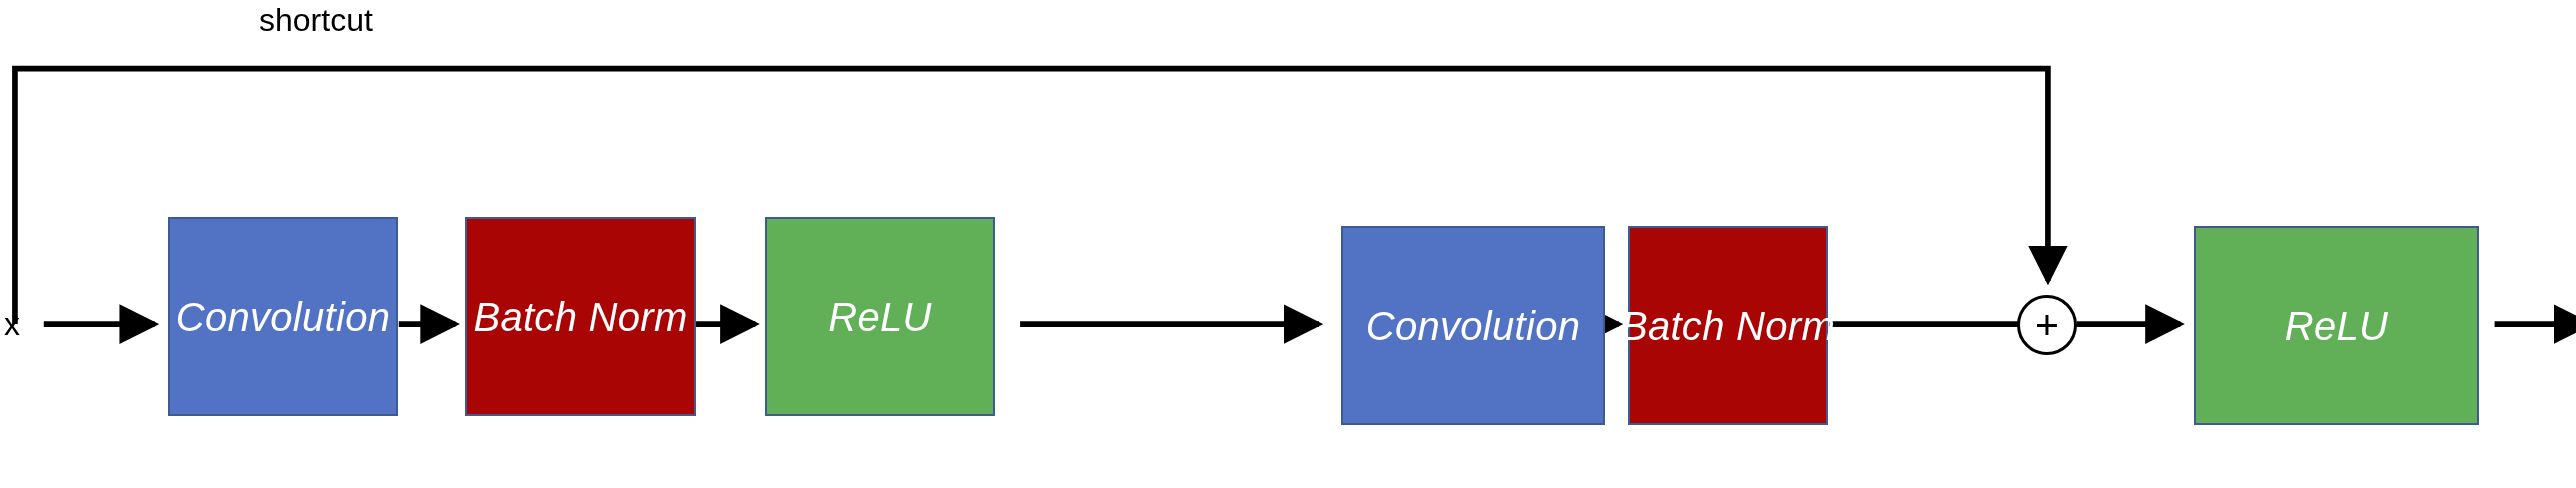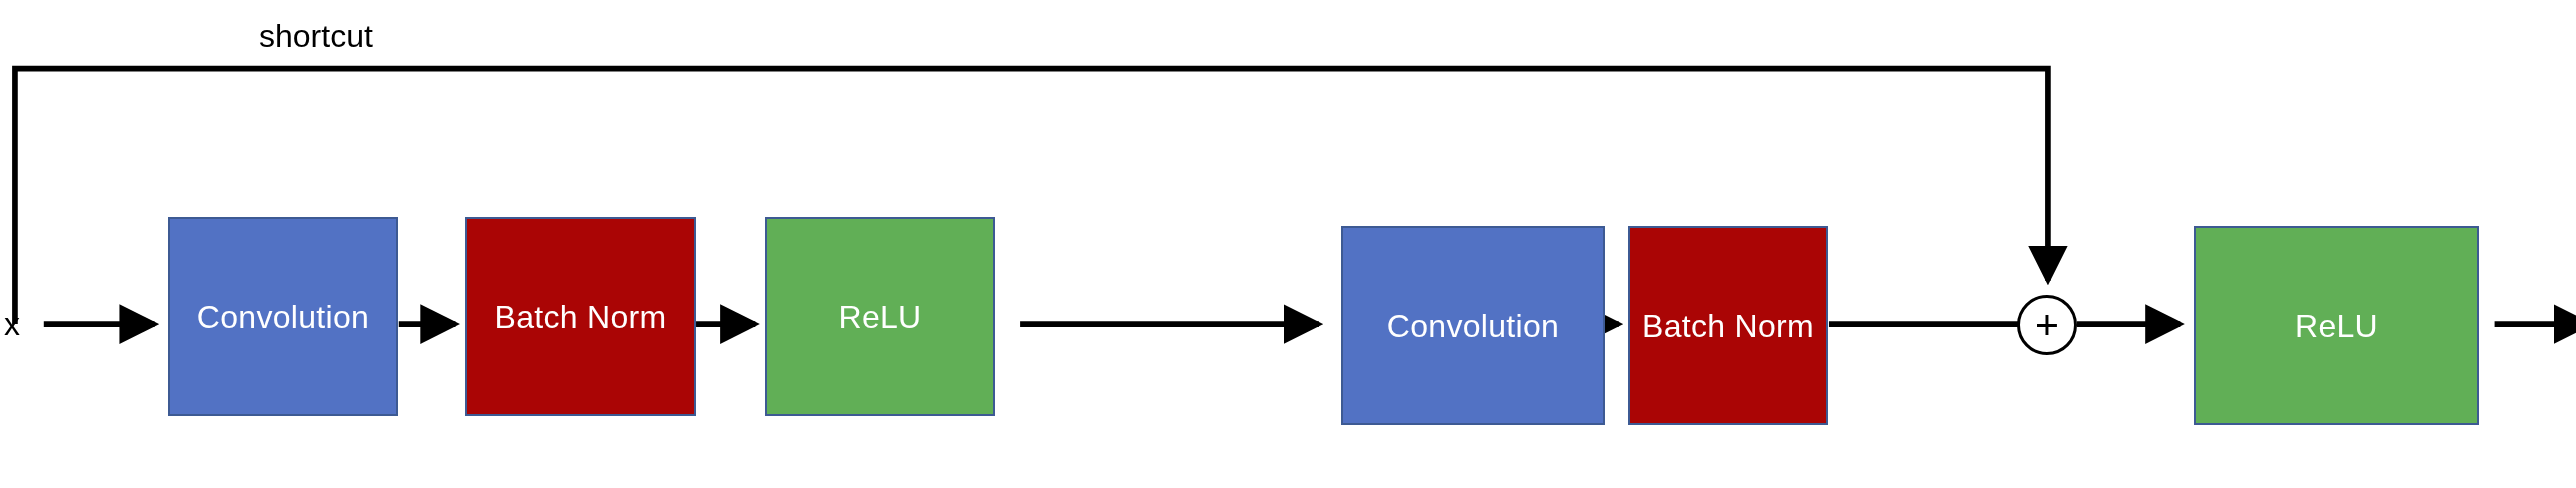--- a/index.html
+++ b/index.html
@@ -25,24 +25,25 @@
     height: 489px;
   }
   .node-box {
     position: absolute;
     box-sizing: border-box;
     border: 2.1px solid #3D5A93;
     display: flex;
     align-items: center;
     justify-content: center;
     color: #ffffff;
-    font-size: 32px;
+    font-size: 40px;
     line-height: 1;
     letter-spacing: 0.3px;
     white-space: nowrap;
+    font-style: italic;
   }
   .plain-label {
     position: absolute;
     color: #000000;
     font-size: 32px;
     line-height: 1;
     white-space: nowrap;
   }
   .sum-node {
     position: absolute;
@@ -83,21 +84,21 @@
 
     <line x1="3550" y1="629" x2="3918" y2="629" stroke="#000000" stroke-width="11"></line>
 
     <path d="M29,629 L29,133 L3975,133 L3975,545" fill="none" stroke="#000000" stroke-width="11" marker-end="url(#arrowhead)"></path>
 
     <line x1="4031" y1="629" x2="4232" y2="629" stroke="#000000" stroke-width="11" marker-end="url(#arrowhead)"></line>
 
     <line x1="4842" y1="629" x2="5025" y2="629" stroke="#000000" stroke-width="11" marker-end="url(#arrowhead)"></line>
   </svg>
 
-  <div class="plain-label" style="left:259px; top:4.1px;margin-top:16px;">shortcut</div>
+  <div class="plain-label" style="left:259px; top:4.1px;">shortcut</div>
 
   <div class="plain-label" style="left:4.1px; top:308px;">x</div>
 
   <div class="node-box" style="left:168px; top:217px; width:230px; height:199px; background:#5272C4;">
     <span>Convolution</span>
   </div>
 
   <div class="node-box" style="left:465px; top:217px; width:231px; height:199px; background:#AA0505;">
     <span>Batch Norm</span>
   </div>

